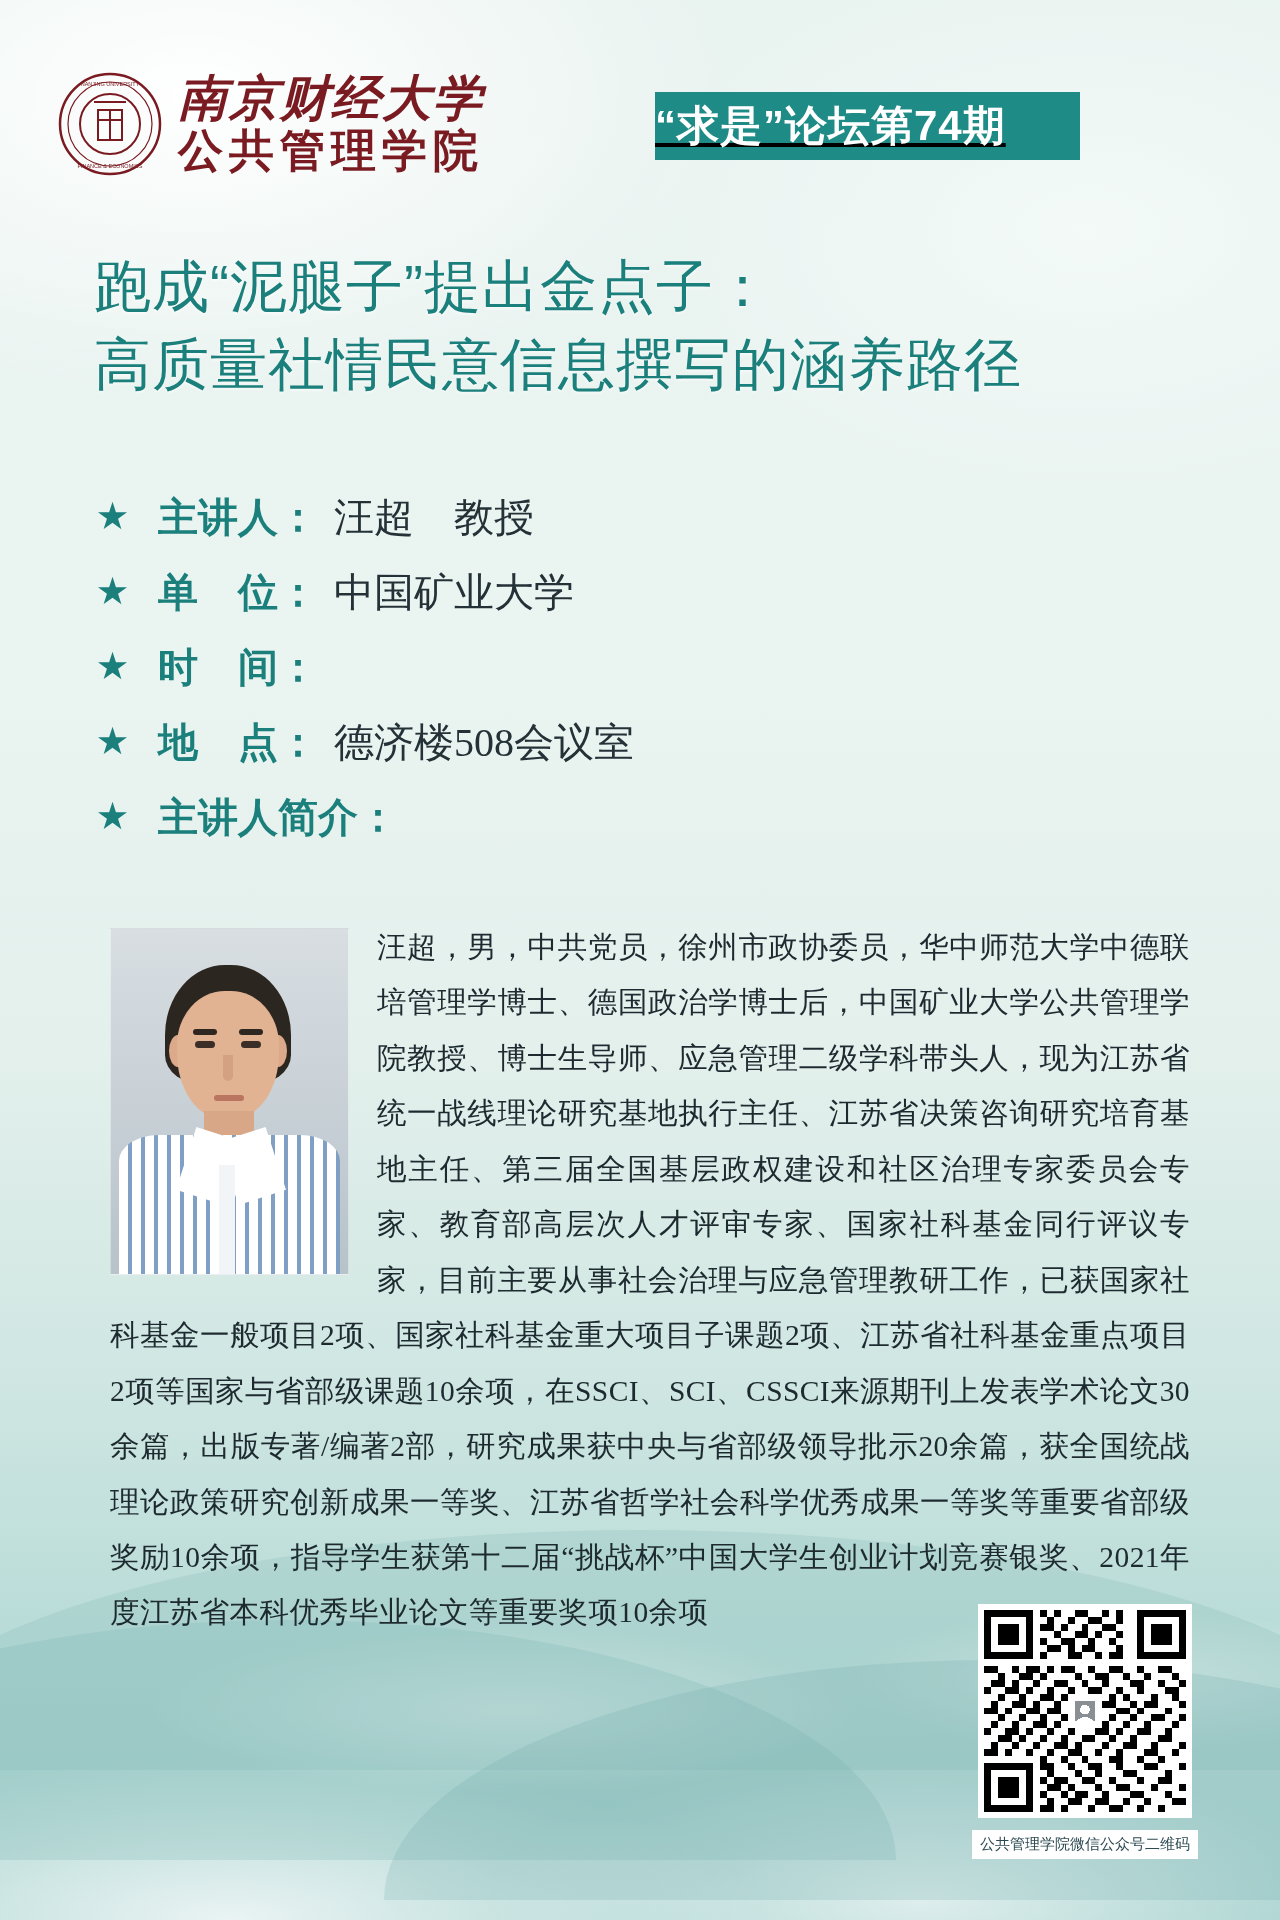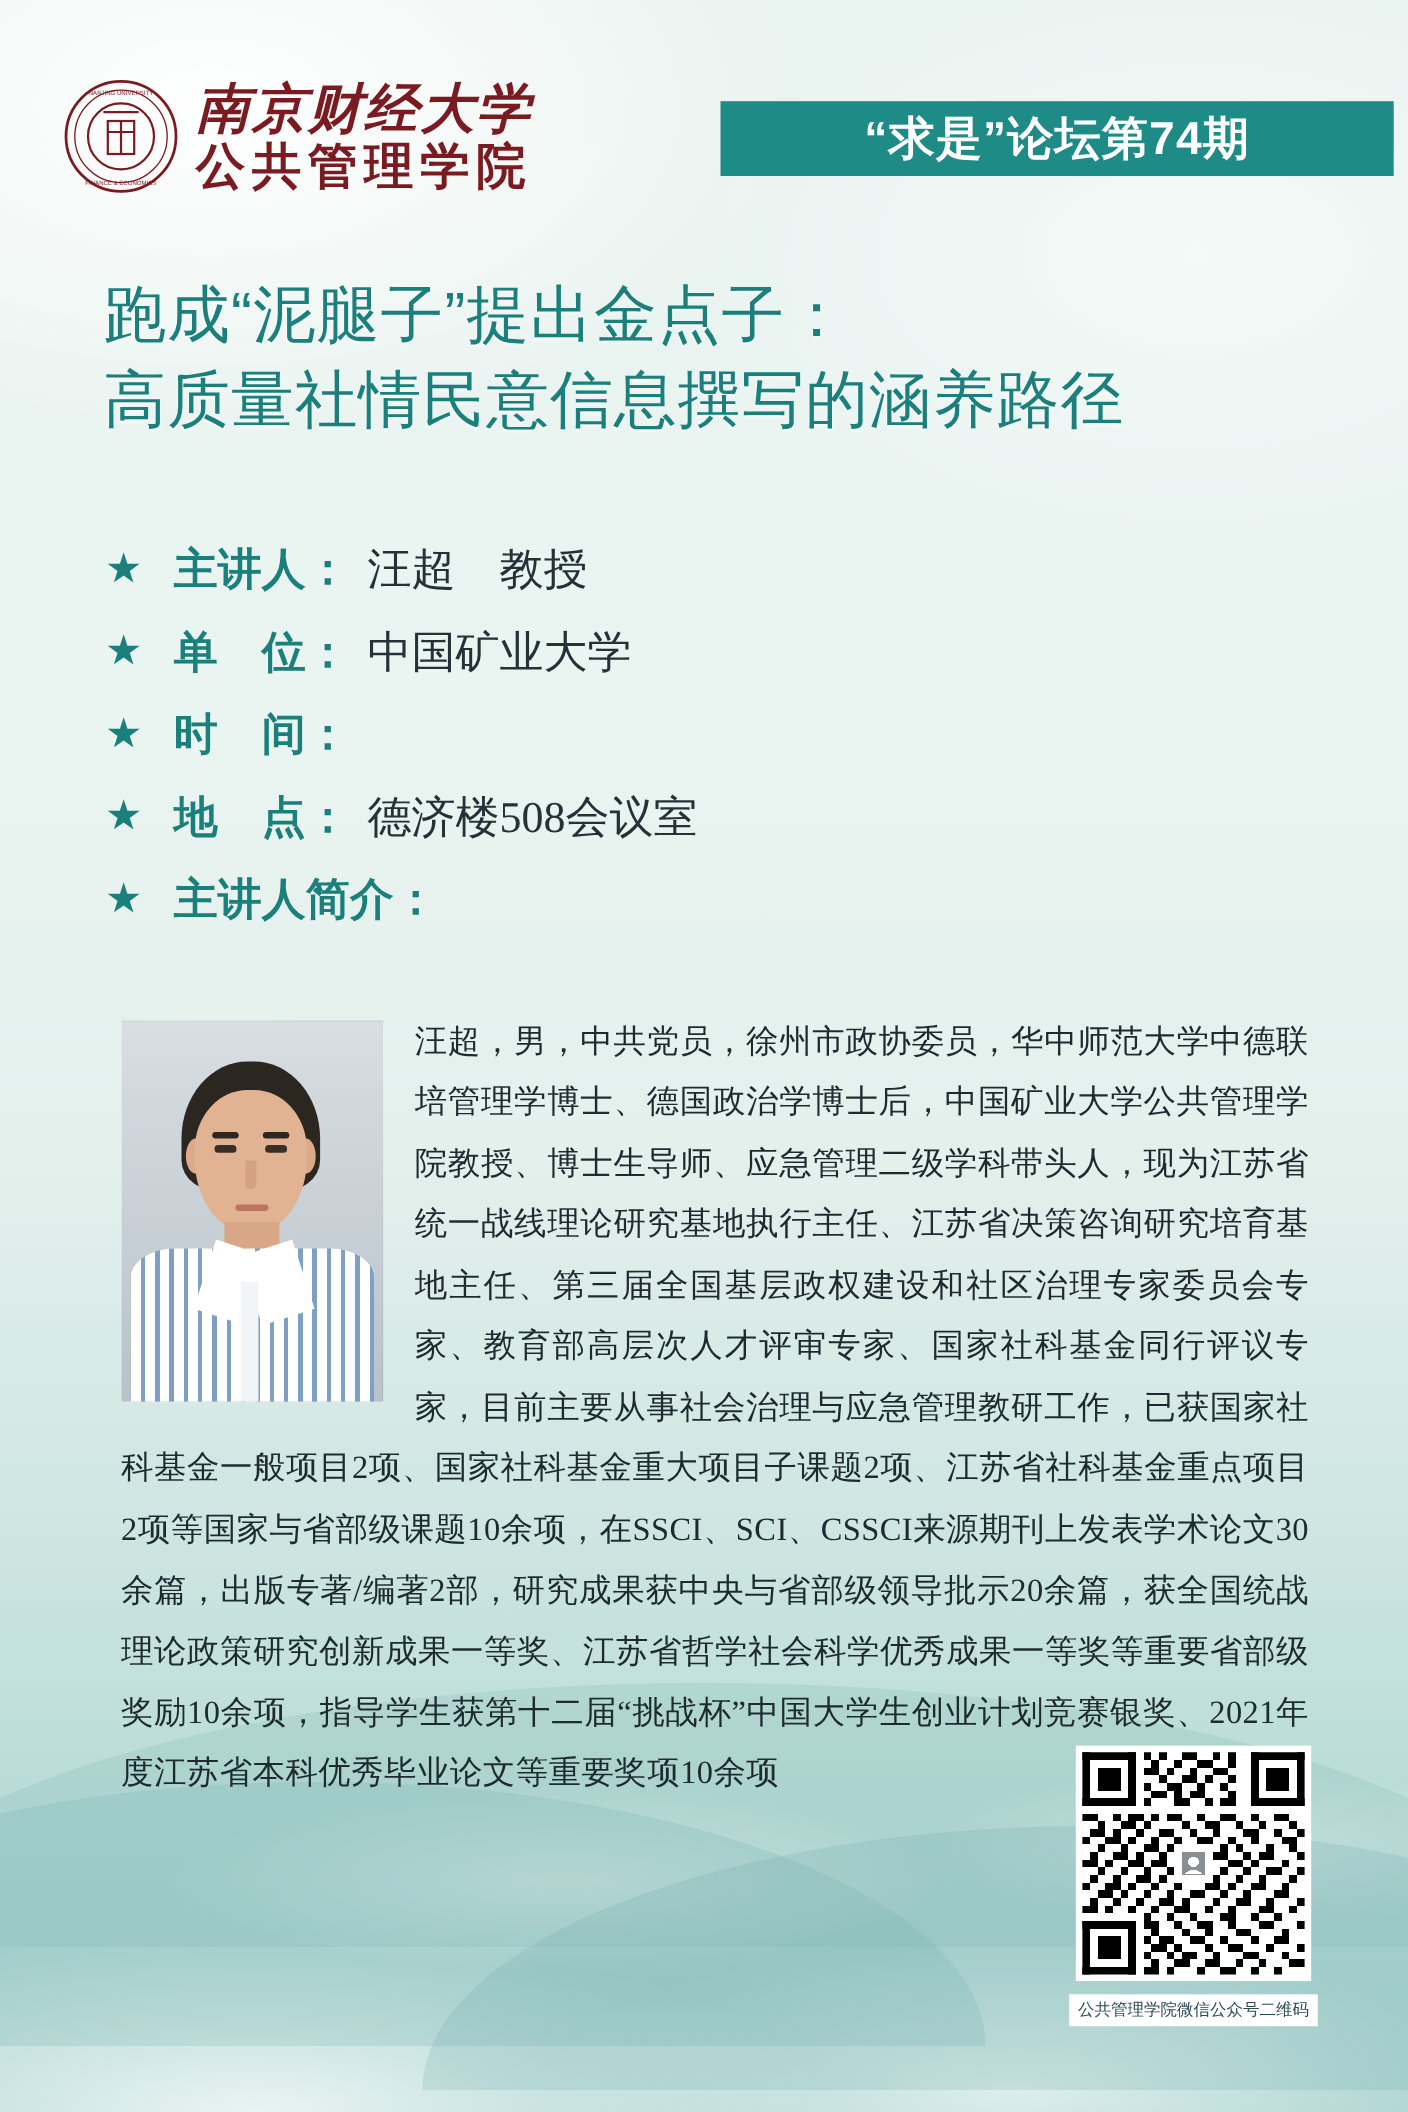--- a/index.html
+++ b/index.html
@@ -95,26 +95,27 @@
     font-size: 45px;
     font-weight: bold;
     color: #7a1b22;
     letter-spacing: 6px;
     margin-top: 4px;
   }
   .banner {
     position: absolute;
     left: 655px;
     top: 92px;
-    width: 612px;
+    width: 425px;
     height: 68px;
     background: #1f8b86;
     display: flex;
     align-items: center;
-    justify-content: center;
+    justify-content: flex-start;
+    text-decoration: underline;
   }
   .banner span {
     color: #ffffff;
     font-family: "Liberation Sans", sans-serif;
     font-size: 42px;
     font-weight: bold;
     letter-spacing: 1px;
   }
 
   
@@ -214,21 +215,21 @@
     line-height: 1.88;
     color: #1d2a30;
     text-align: justify;
     letter-spacing: 0.4px;
   }
 
   
   .qr-block {
     position: absolute;
     right: 78px;
-    bottom: 78px;
+    bottom: 61px;
     width: 234px;
     text-align: center;
   }
   .qr {
     width: 214px;
     height: 214px;
     margin: 0 auto 12px auto;
     background: #ffffff;
     padding: 6px;
     box-sizing: border-box;

